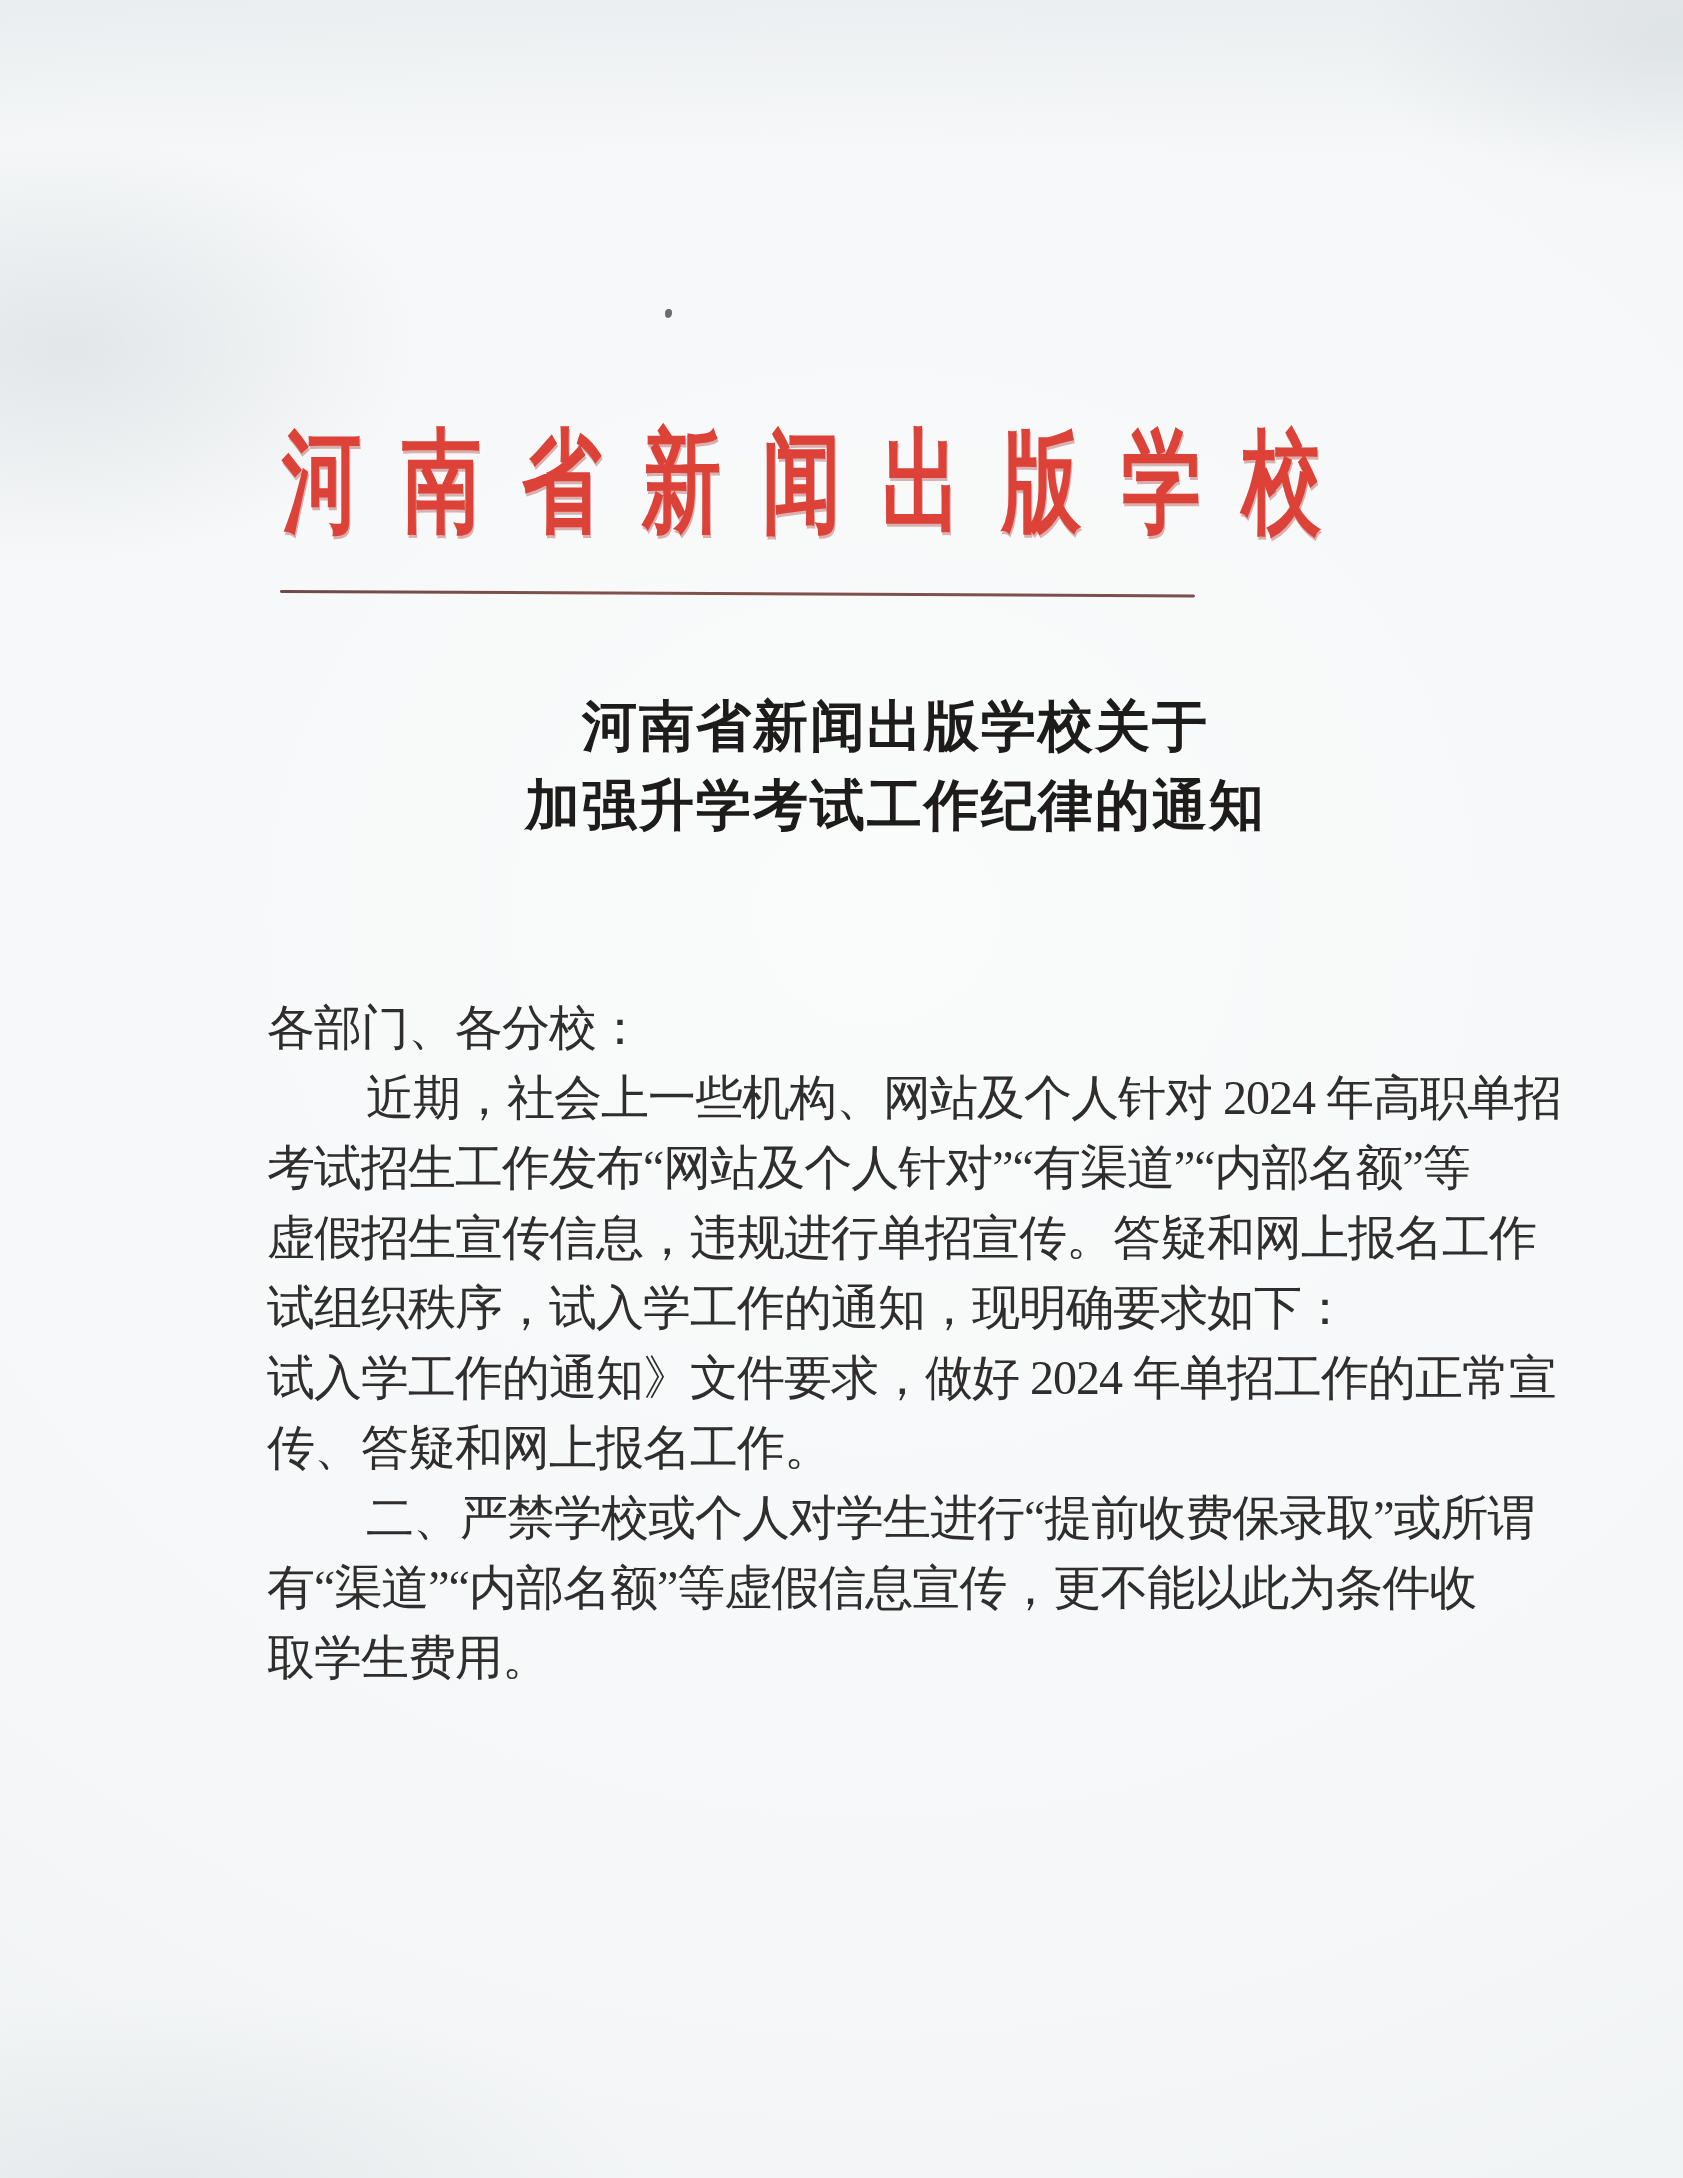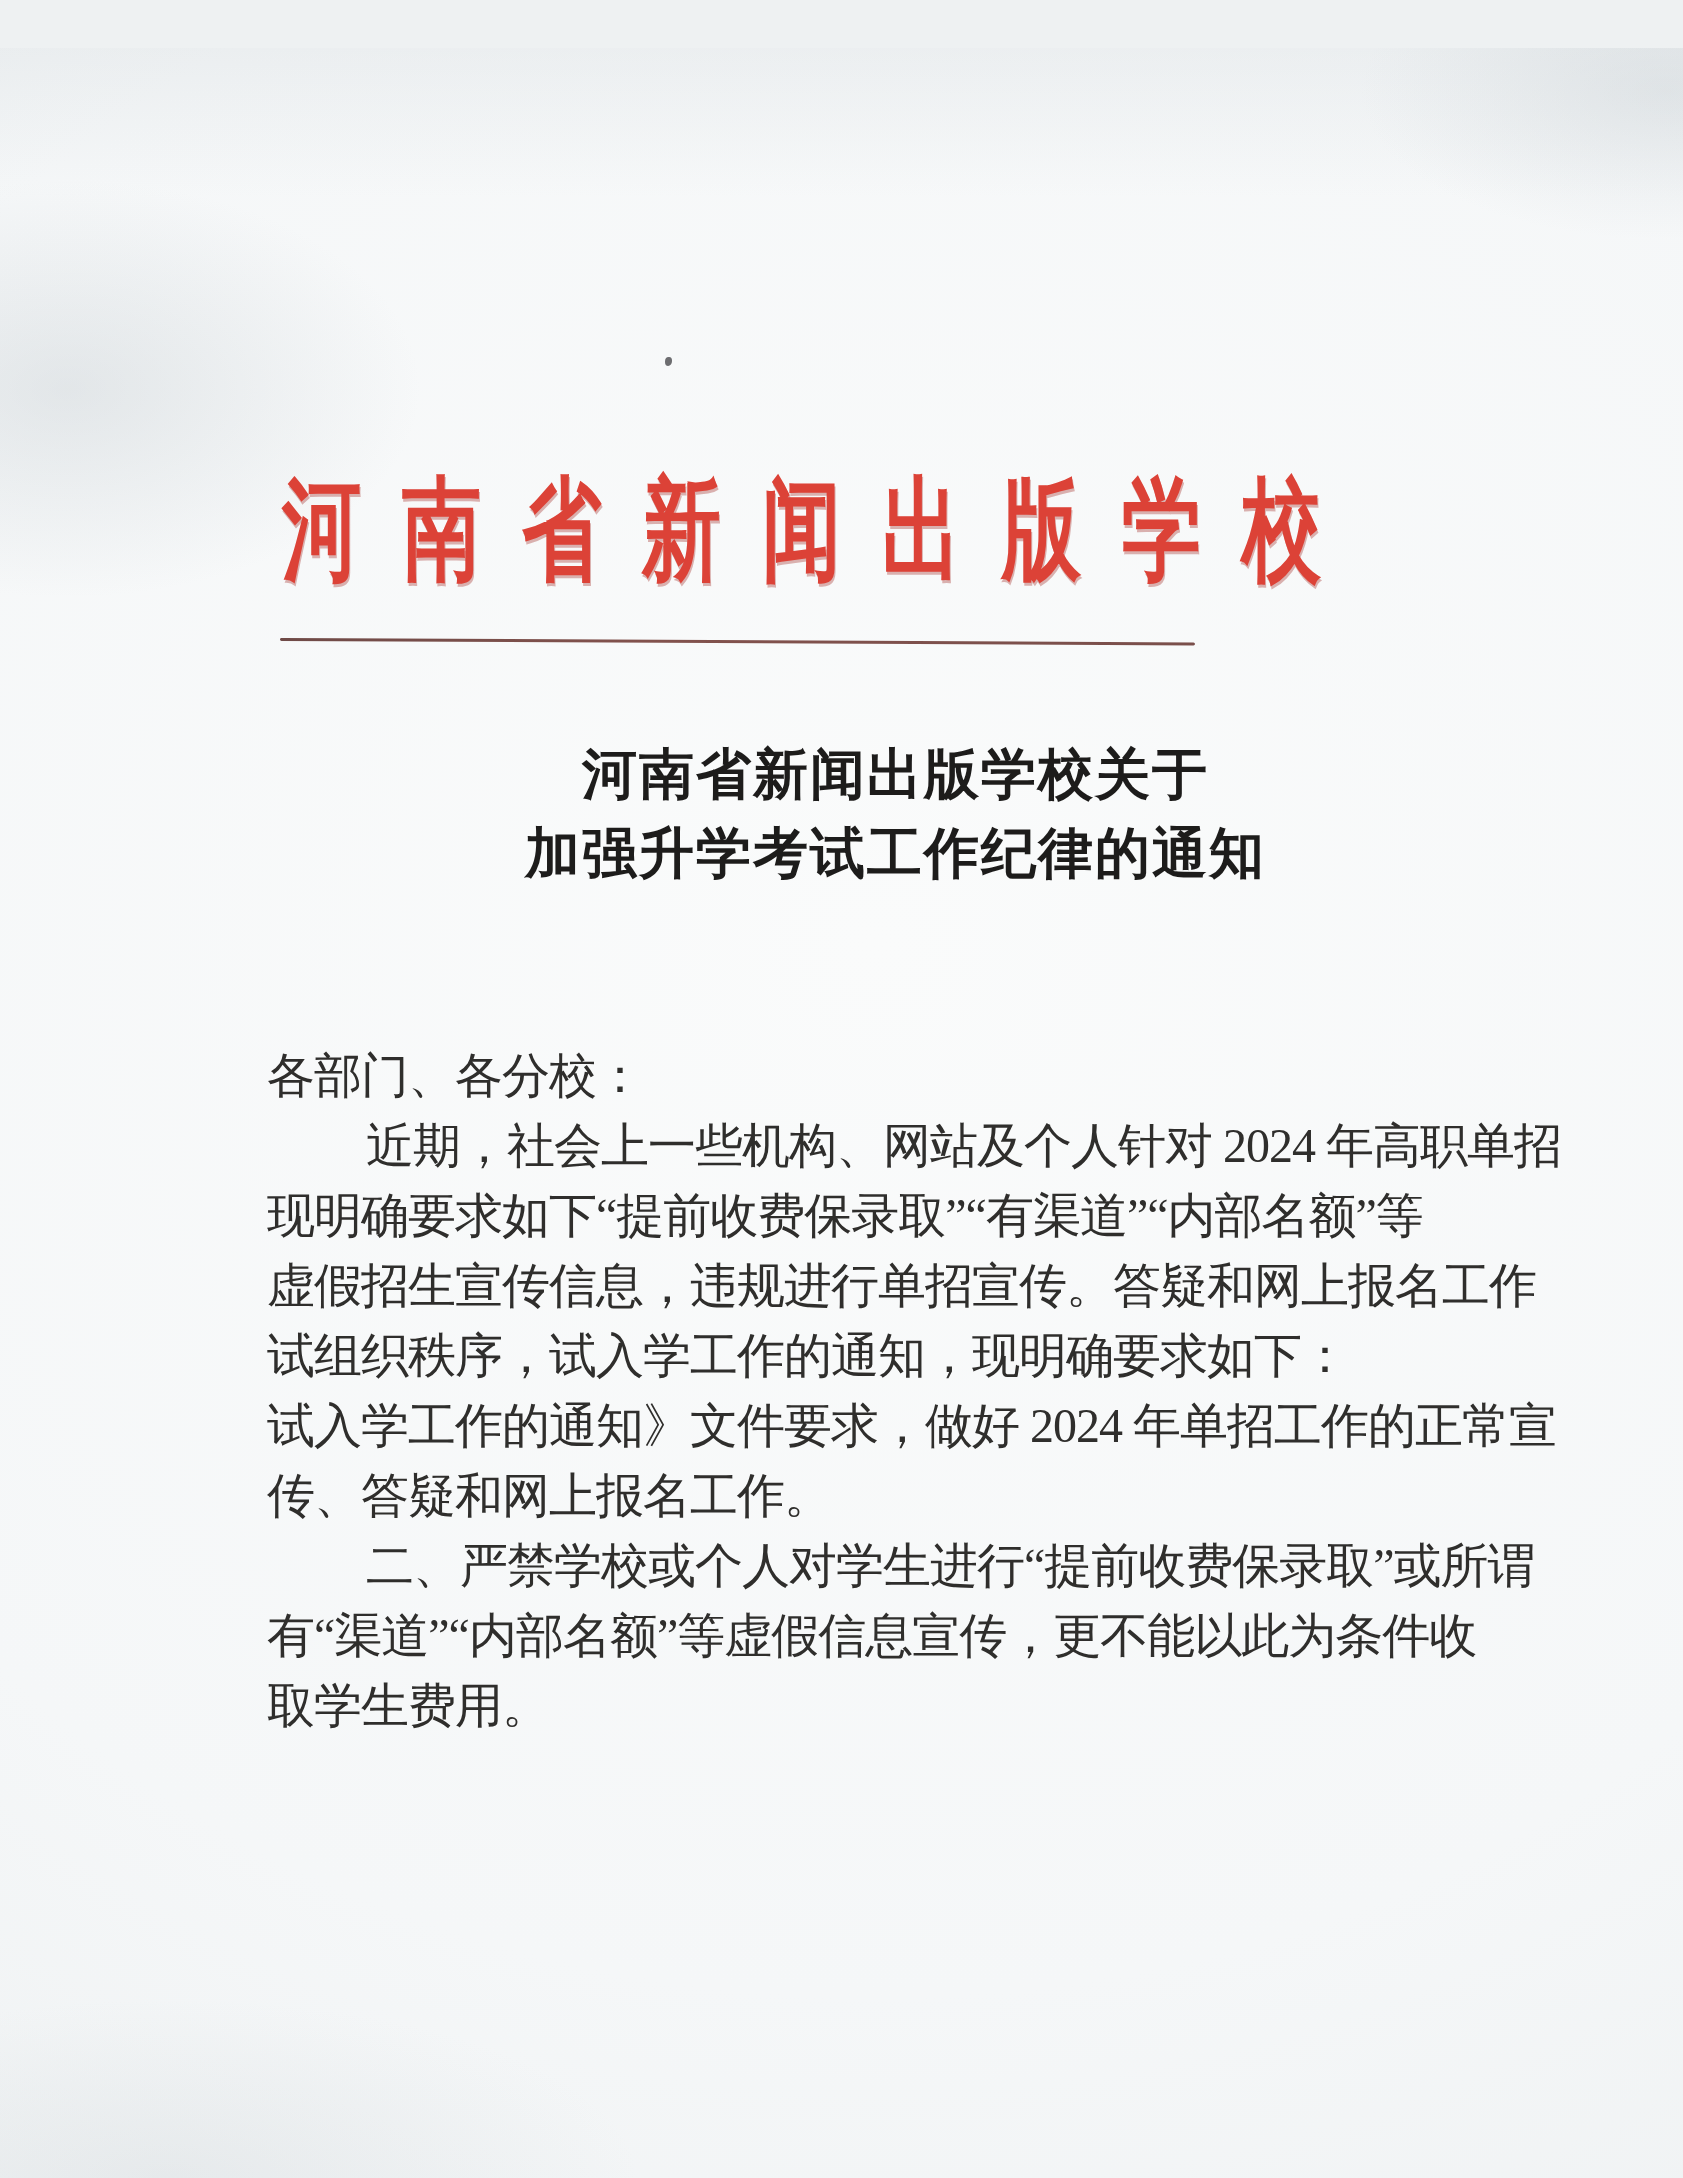--- a/index.html
+++ b/index.html
@@ -13,21 +13,20 @@
     font-family: "Liberation Serif", "DejaVu Serif", serif;
     background: #eef1f2;
     position: relative;
   }
   
   .page {
     position: absolute;
     inset: 0;
     background:
       radial-gradient(ellipse 130% 90% at 52% 42%, #fafbfb 0%, #f5f7f8 55%, #eef1f2 85%, #e9ecee 100%);
-    margin-top: 48px;
   }
   .page::before {
     content: "";
     position: absolute;
     inset: 0;
     background:
       radial-gradient(ellipse 30% 14% at 4% 16%, rgba(190,198,203,0.35), rgba(190,198,203,0) 70%),
       radial-gradient(ellipse 26% 10% at 99% 2%, rgba(190,198,203,0.30), rgba(190,198,203,0) 70%),
       radial-gradient(ellipse 40% 12% at 10% 100%, rgba(190,198,203,0.22), rgba(190,198,203,0) 70%),
       linear-gradient(180deg, rgba(205,212,216,0.25) 0%, rgba(205,212,216,0) 7%);
@@ -112,21 +111,21 @@
   <div class="masthead-rule"></div>
 
   <div class="doc-title">
     <div>河南省新闻出版学校关于</div>
     <div>加强升学考试工作纪律的通知</div>
   </div>
 
   <div class="doc-body">
     <div class="line">各部门、各分校：</div>
     <div class="line indent">近期，社会上一些机构、网站及个人针对 2024 年高职单招</div>
-    <div class="line">现明确要求如下“提前收费保录取”“有渠道”“内部名额”等</div>
+    <div class="line">考试招生工作发布“网站及个人针对”“有渠道”“内部名额”等</div>
     <div class="line">虚假招生宣传信息，违规进行单招宣传。答疑和网上报名工作</div>
     <div class="line">试组织秩序，试入学工作的通知，现明确要求如下：</div>
     <div class="line">试入学工作的通知》文件要求，做好 2024 年单招工作的正常宣</div>
     <div class="line">传、答疑和网上报名工作。</div>
     <div class="line indent">二、严禁学校或个人对学生进行“提前收费保录取”或所谓</div>
     <div class="line">有“渠道”“内部名额”等虚假信息宣传，更不能以此为条件收</div>
     <div class="line">取学生费用。</div>
   </div>
 </div>
 

